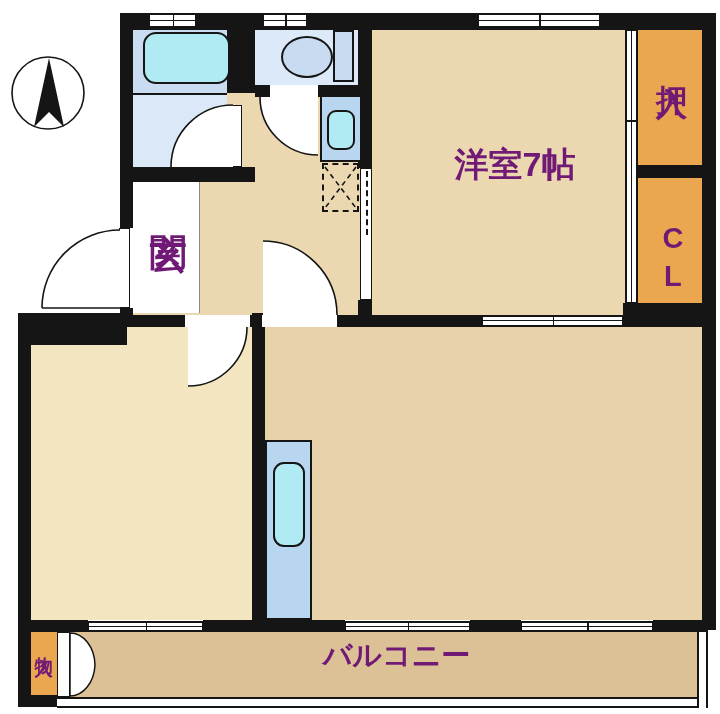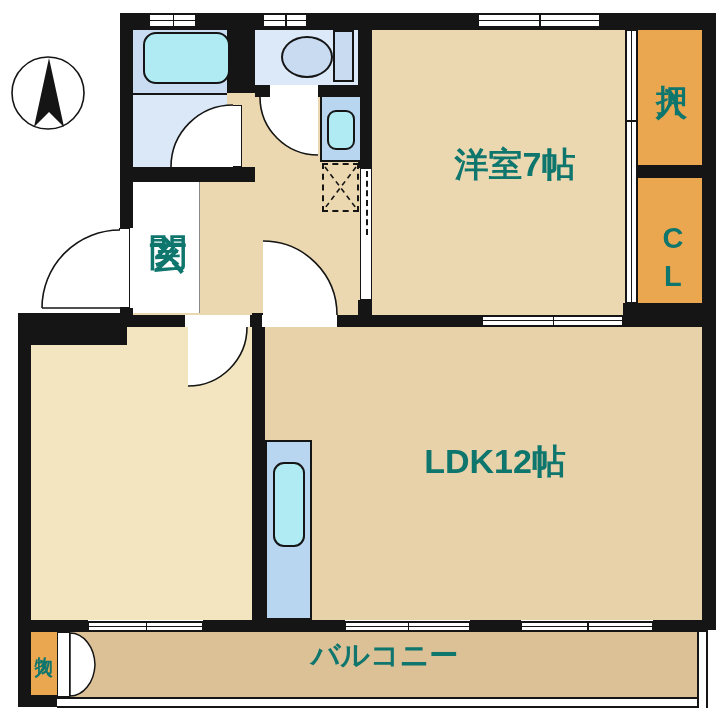--- a/index.html
+++ b/index.html
@@ -1,17 +1,17 @@
 <!DOCTYPE html>
 <html style="--wall: #151515; --room_beige: #ecd8b0; --room_cream: #f2e5c0; --ldk_tan: #e8d2a9; --balcony_tan: #dcc096; --closet_orange: #eaa750; --bath_blue: #dae8f8; --bath_upper: #c9dcf1; --toilet_blue: #dce9f8; --toilet_fix: #c9dbf1; --fixture_blue: #b9d6f1; --water_cyan: #b0eaf2;"><head>
 <meta charset="utf-8">
 <style>
   html,body{margin:0;padding:0;background:#fff;}
   .stage{position:relative;width:720px;height:714px;background:#fff;overflow:hidden;
-         font-family:"Liberation Sans","DejaVu Sans",sans-serif;color:#0f766e;}
+         font-family:"Liberation Sans","DejaVu Sans",sans-serif;color:#701a75;}
   .abs{position:absolute;box-sizing:border-box;}
   
   .f-hall{background:var(--room_beige);}
   .f-west7{background:var(--room_beige);}
   .f-west6{background:var(--room_cream);}
   .f-ldk{background:var(--ldk_tan);}
   .f-balc{background:var(--balcony_tan);}
   .f-bath{background:var(--bath_blue);}
   .f-bath-upper{background:var(--bath_upper);border-bottom:2px solid var(--wall);}
   .f-toilet{background:var(--toilet_blue);}
@@ -149,20 +149,19 @@
       <line x1="356" y1="167" x2="325" y2="208"></line>
     </g>
 
     <g>
       <circle cx="48" cy="93" r="36" fill="none" stroke="#151515" stroke-width="1.6"></circle>
       <polygon points="49,58 64,127 49,112 34,127" fill="#151515"></polygon>
     </g>
   </svg>
 
   <div class="abs lbl lbl-h" style="left:420px;top:146px;width:190px;font-size:34px;">洋室7帖</div>
-  <div class="abs lbl lbl-h" style="left:400px;top:443px;width:190px;font-size:34px;">LDK12帖</div>
-  <div class="abs lbl lbl-h" style="left:292px;top:640px;width:185px;font-size:29px;">バルコニー</div>
+  <div class="abs lbl lbl-h" style="left:304px;top:640px;width:185px;font-size:29px;">バルコニー</div>
   <div class="abs lbl lbl-v" style="left:147px;top:204px;font-size:37px;">玄関</div>
   <div class="abs lbl lbl-v" style="left:654px;top:60px;font-size:31px;">押入</div>
   <div class="abs lbl lbl-v" style="left:656px;top:222px;font-size:29px;letter-spacing:6px;">CL</div>
   <div class="abs lbl lbl-v" style="left:33px;top:643px;font-size:18px;letter-spacing:1px;">物入</div>
 
 </div>
 
 </body></html>

